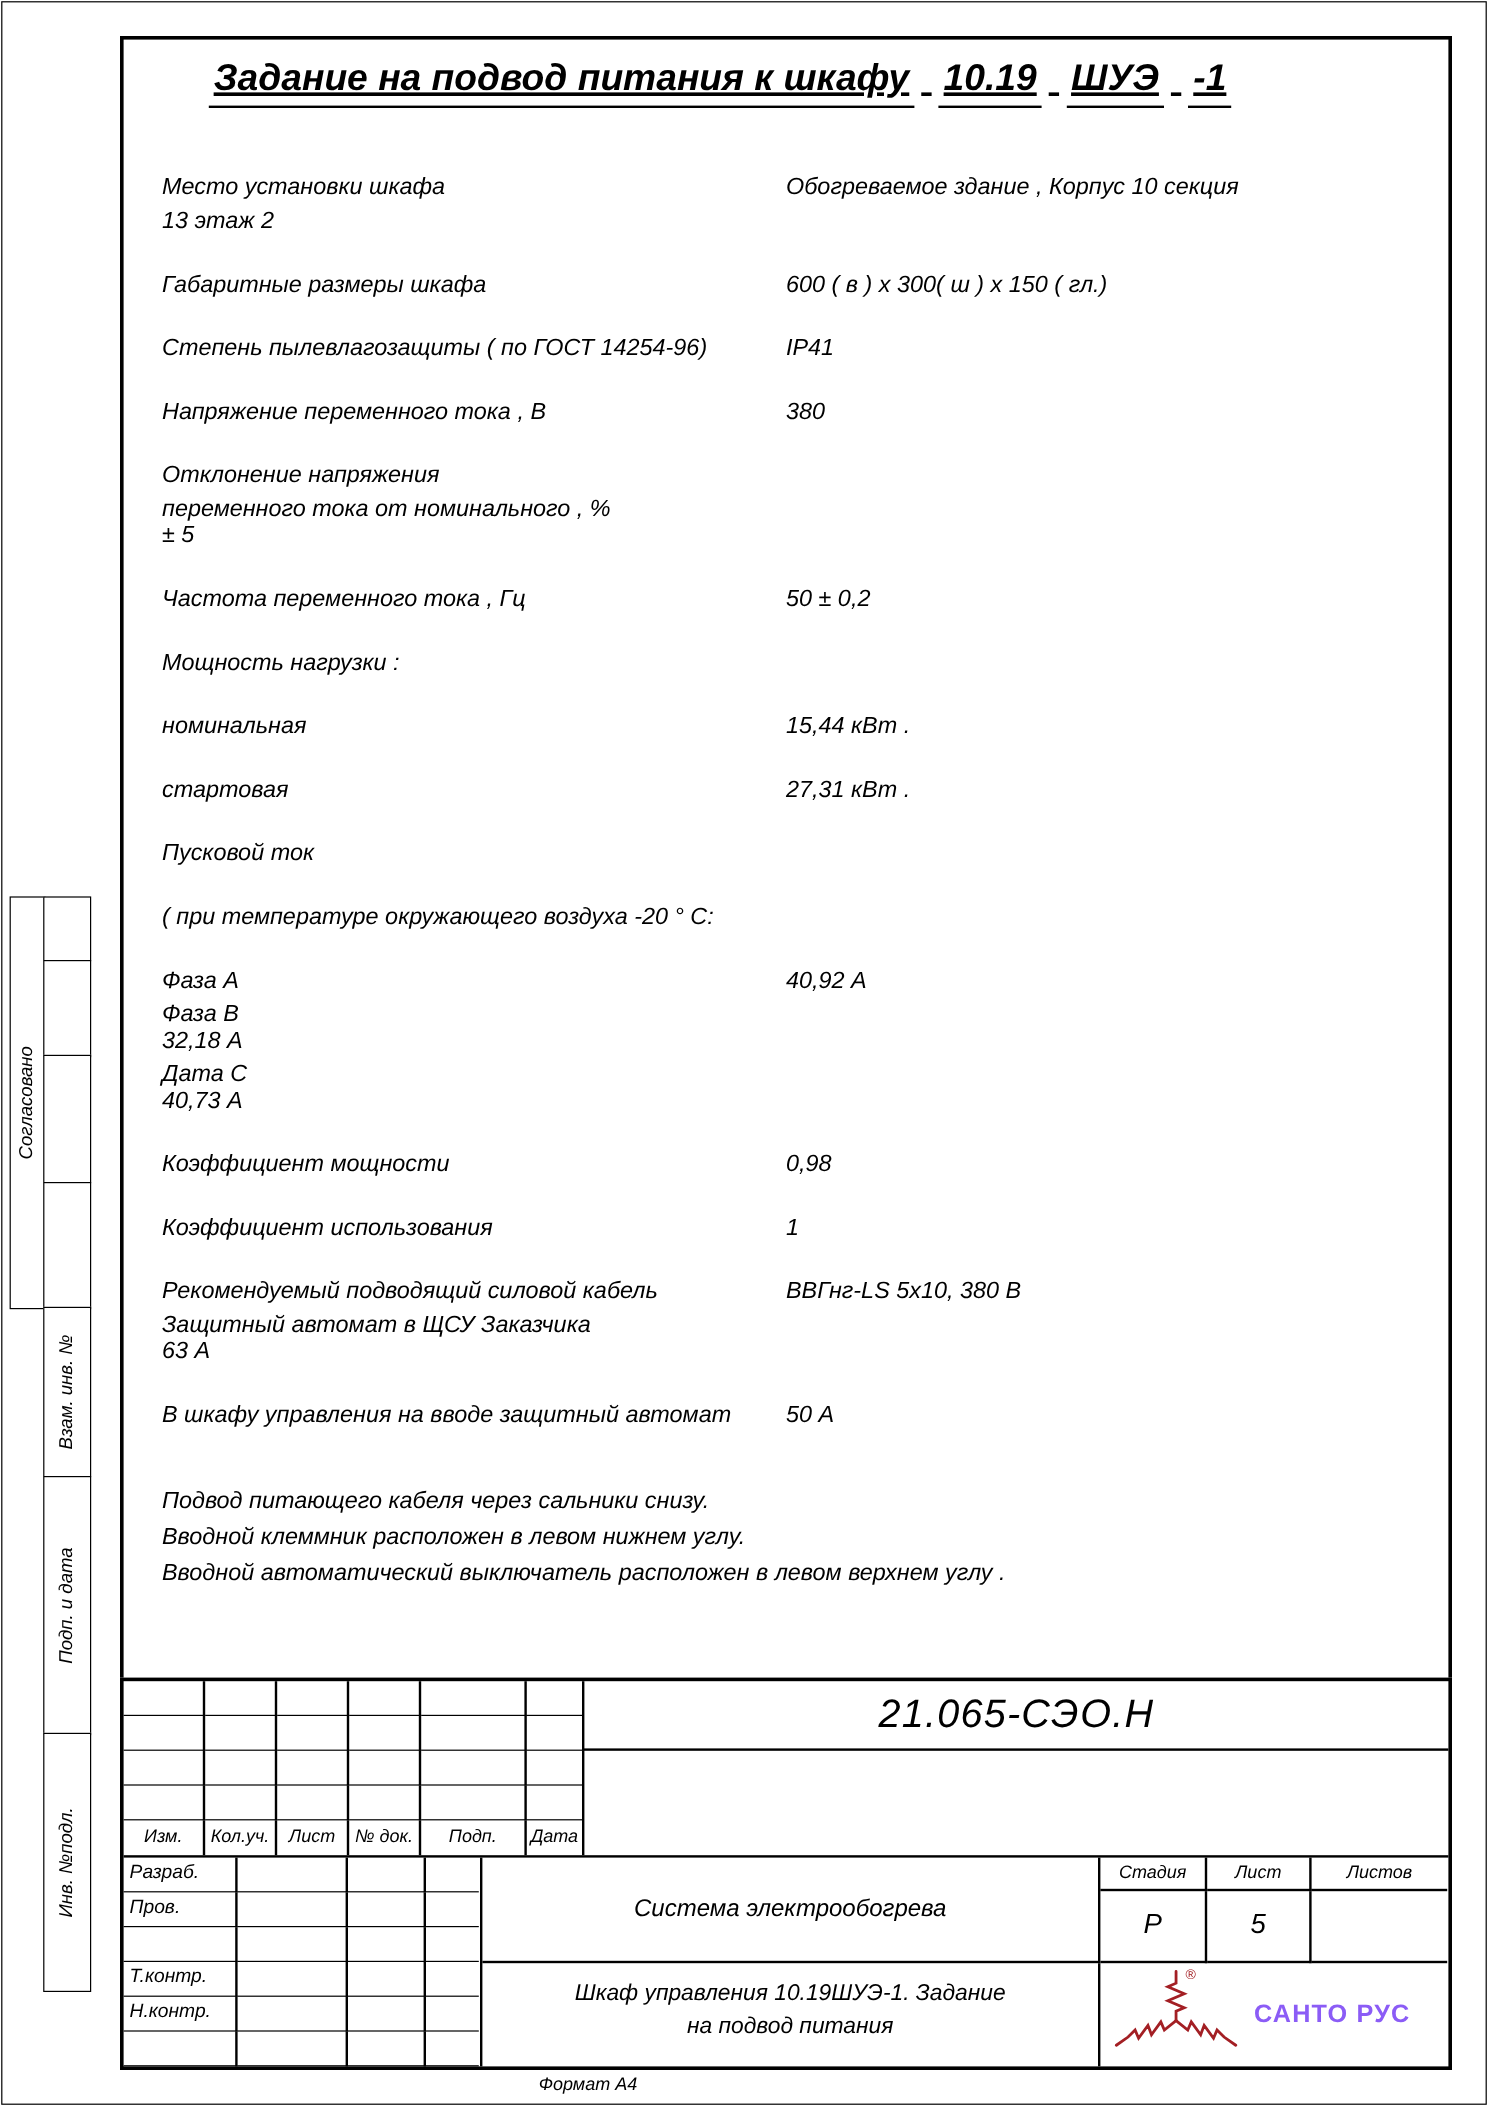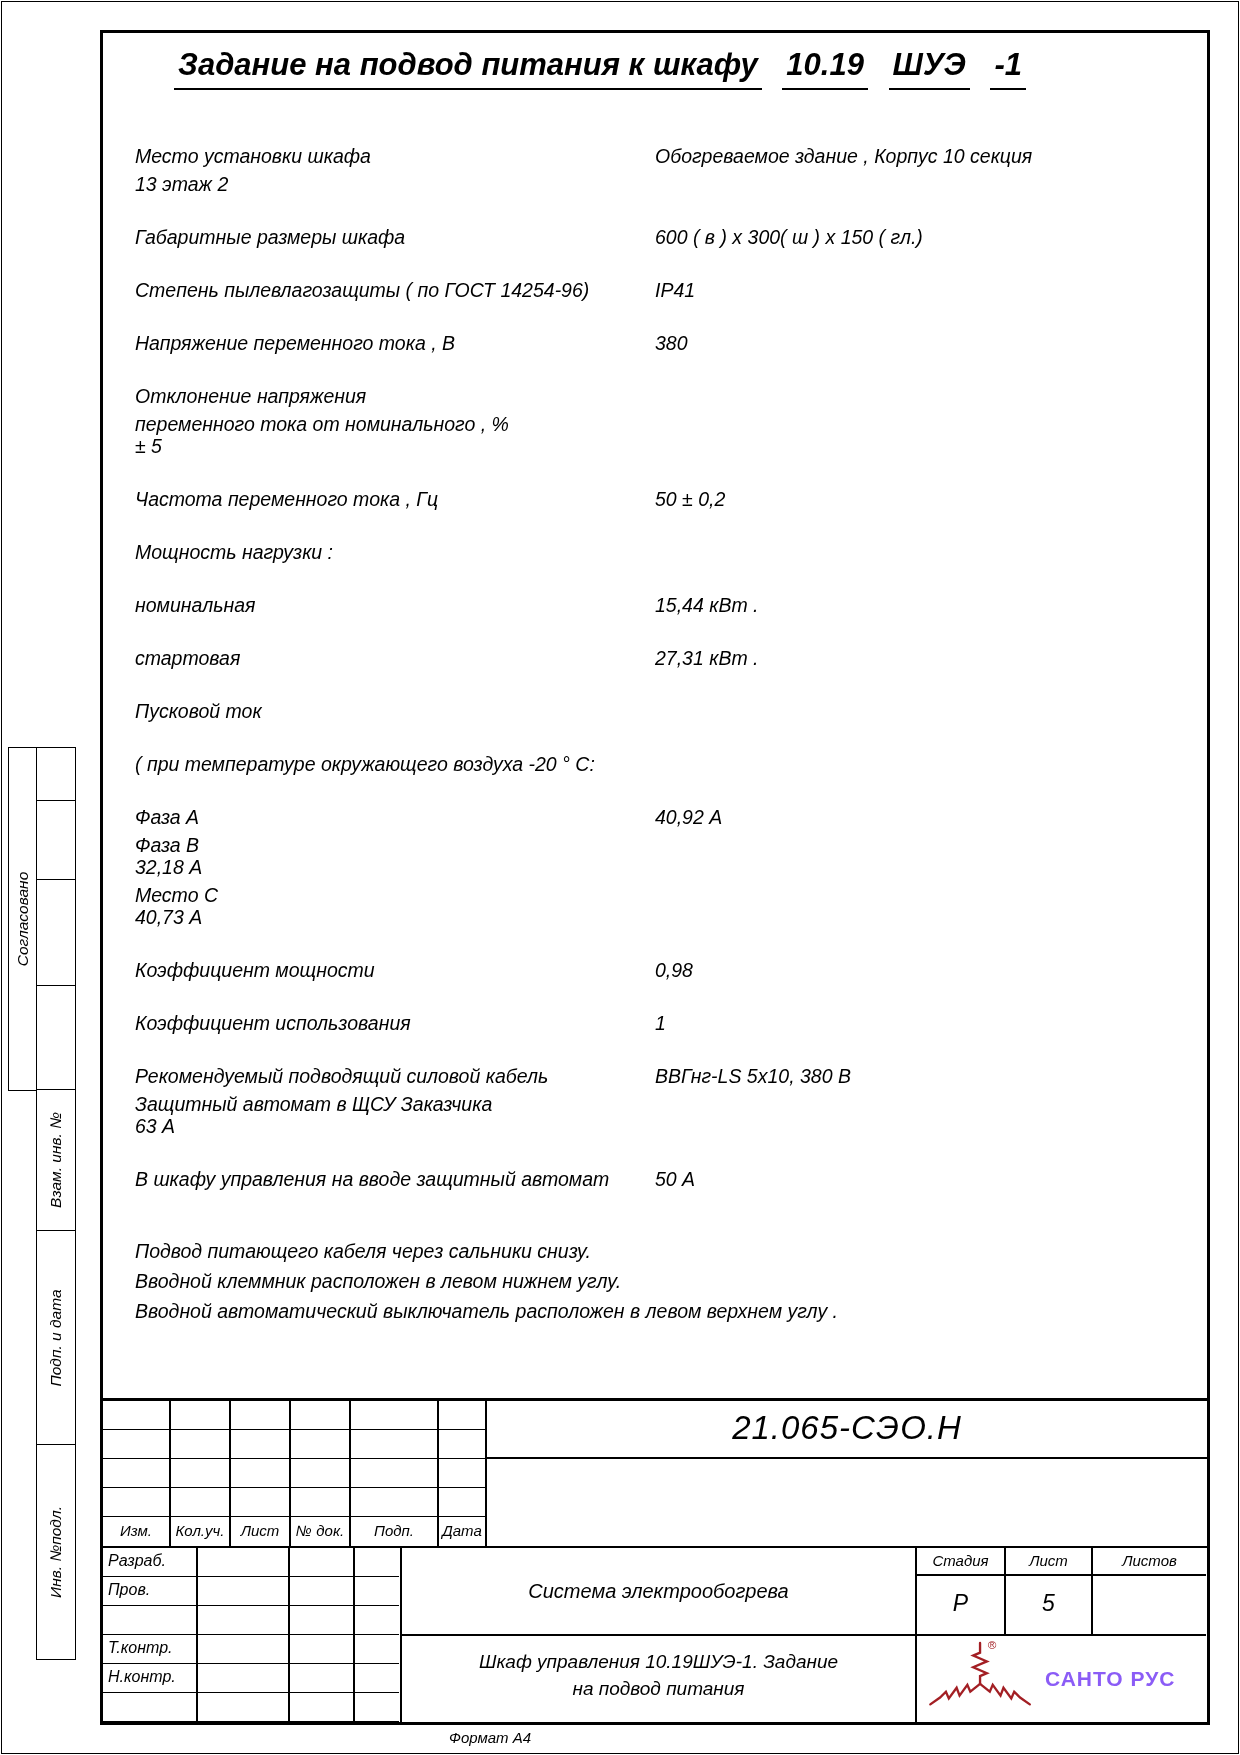--- a/index.html
+++ b/index.html
@@ -4,21 +4,21 @@
 <style>
   * { box-sizing: border-box; margin: 0; padding: 0; }
   html,body { width:1240px; height:1755px; background:#fff; }
   body { position:relative; font-family:"Liberation Sans", sans-serif; font-style:italic; color:#000; overflow:hidden; }
   .page-border { position:absolute; inset:1px; border:1px solid #000; }
 
   
   .frame { position:absolute; left:100px; top:30px; width:1110px; height:1695px; border:3px solid #000; background:#fff; }
 
   
-  .doc-title { position:absolute; left:0; right:110px; top:14px; text-align:center; font-size:31px; font-weight:bold; white-space:nowrap; }
+  .doc-title { position:absolute; left:0; right:110px; top:14px; text-align:center; font-size:31px; font-weight:bold; white-space:nowrap;text-decoration:underline; }
   .doc-title span { border-bottom:2.5px solid #000; padding:0 4px 6px 4px; }
   .doc-title .sep { border-bottom:none; padding:0 6px; }
 
   
   .params { position:absolute; left:32px; top:112px; right:24px; font-size:19.5px; }
   .prow { display:flex; line-height:22px; }
   .prow .lbl { width:520px; flex:none; }
   .prow .val { flex:1; }
   .g-first { margin-top:0; }
   .g-normal { margin-top:31px; }
@@ -148,21 +148,21 @@
       </div>
       <div class="prow g-normal">
         <div class="lbl">Фаза А</div>
         <div class="val">40,92 А</div>
       </div>
       <div class="prow g-tight">
         <div class="lbl">Фаза В</div>
         <div class="val">32,18 А</div>
       </div>
       <div class="prow g-tight">
-        <div class="lbl">Место С</div>
+        <div class="lbl">Дата С</div>
         <div class="val">40,73 А</div>
       </div>
       <div class="prow g-normal">
         <div class="lbl">Коэффициент мощности</div>
         <div class="val">0,98</div>
       </div>
       <div class="prow g-normal">
         <div class="lbl">Коэффициент использования</div>
         <div class="val">1</div>
       </div>

